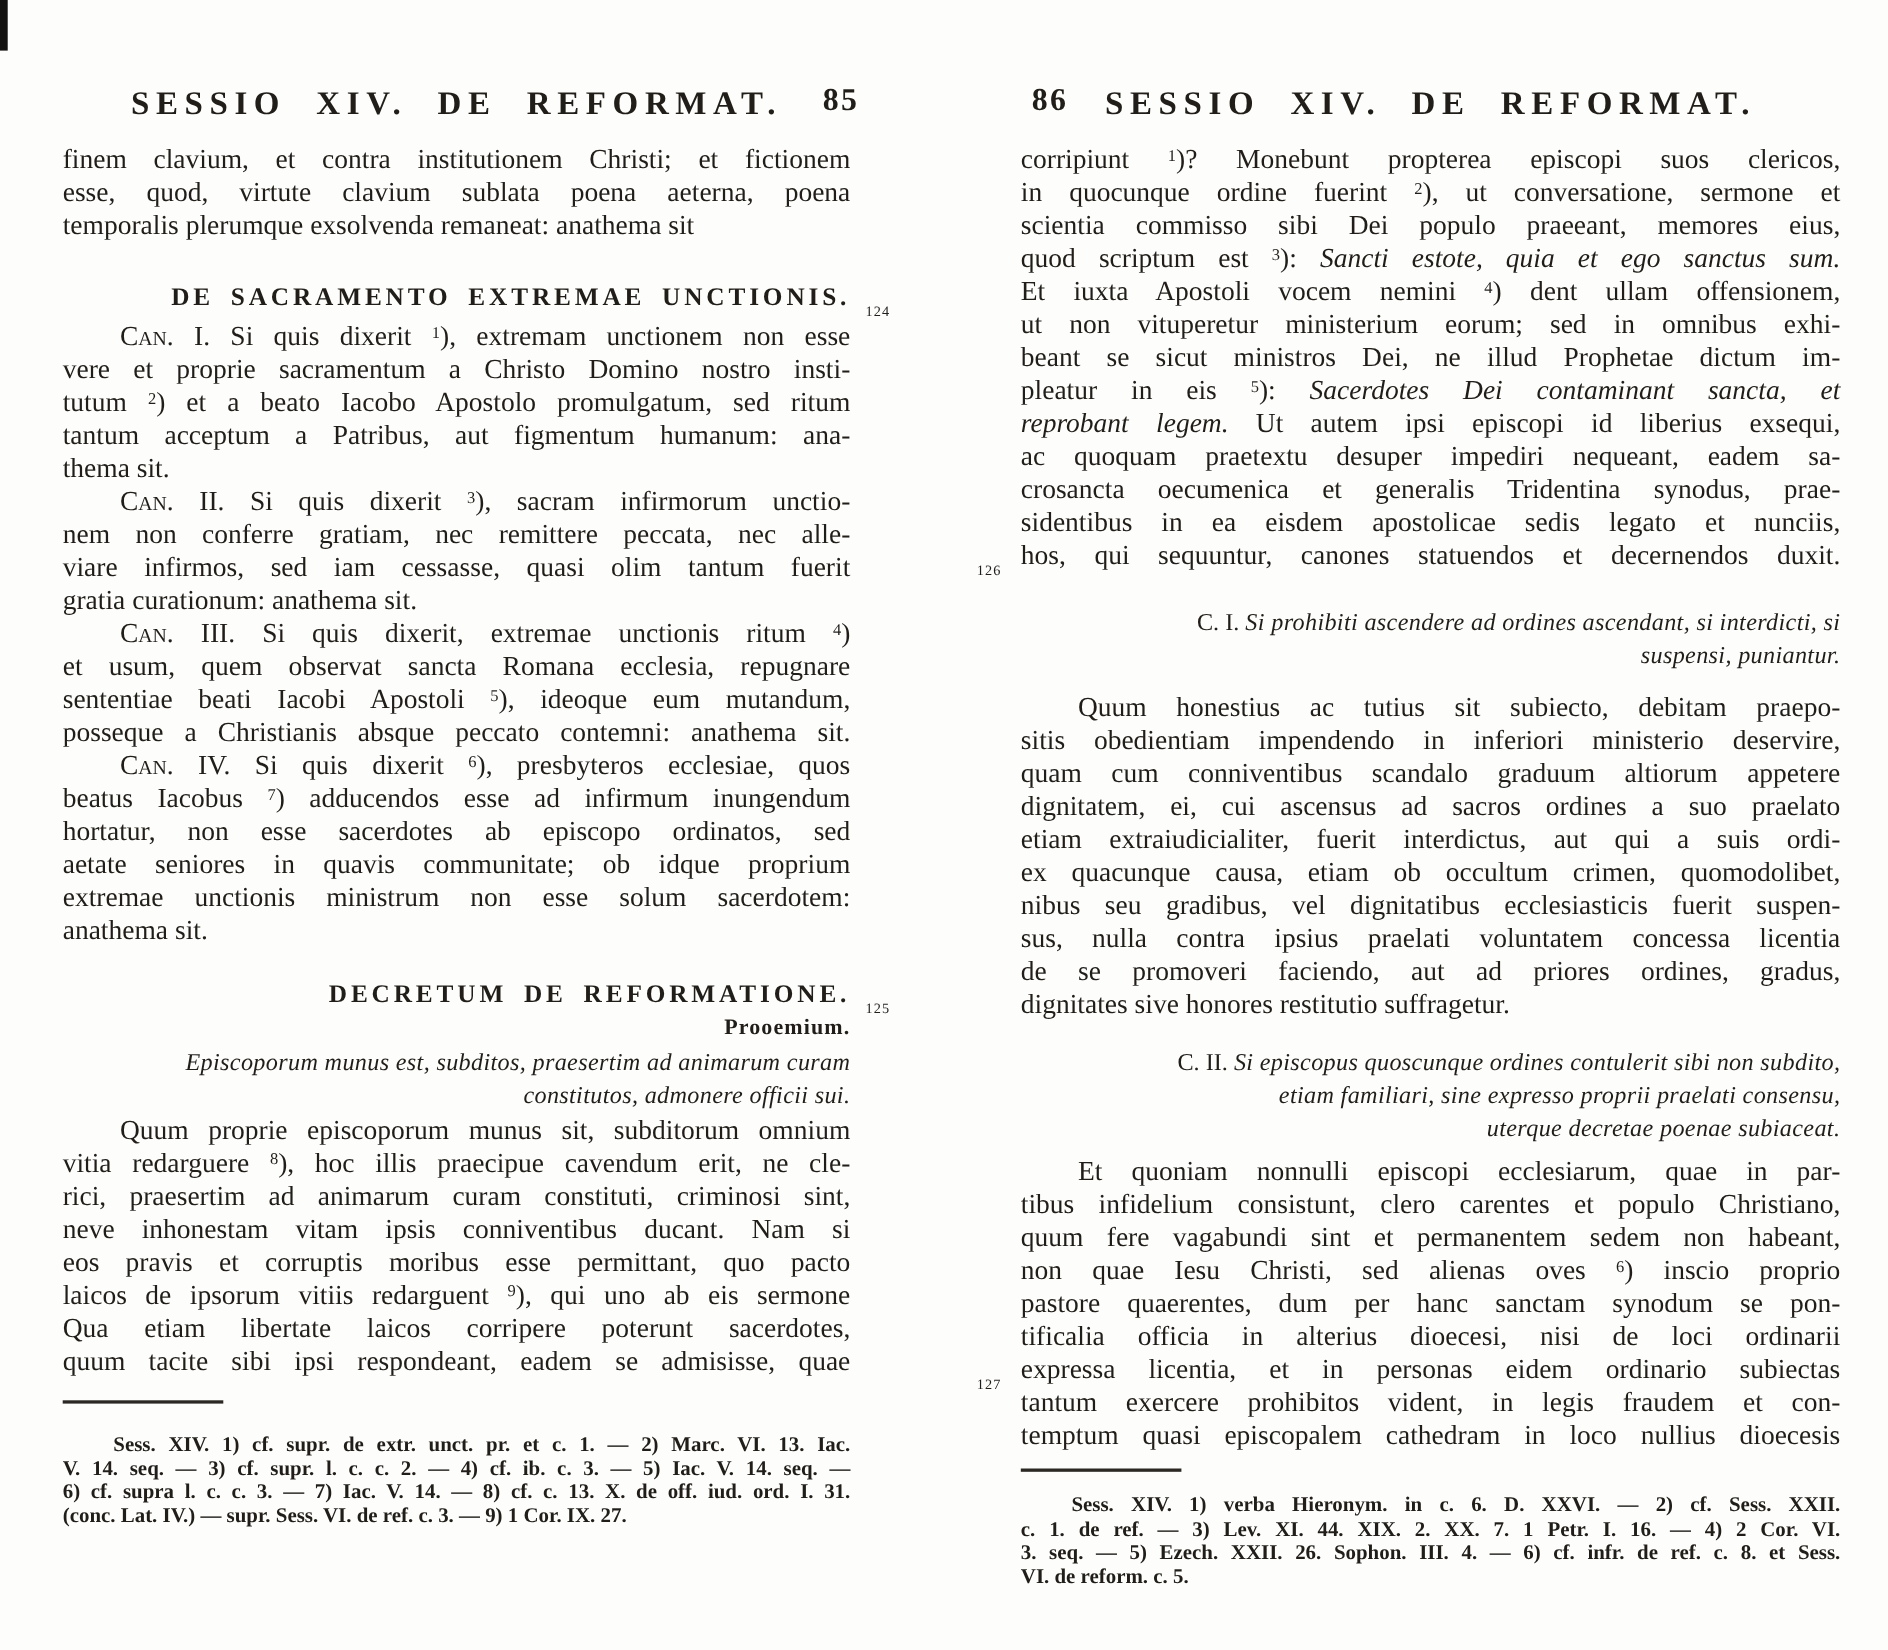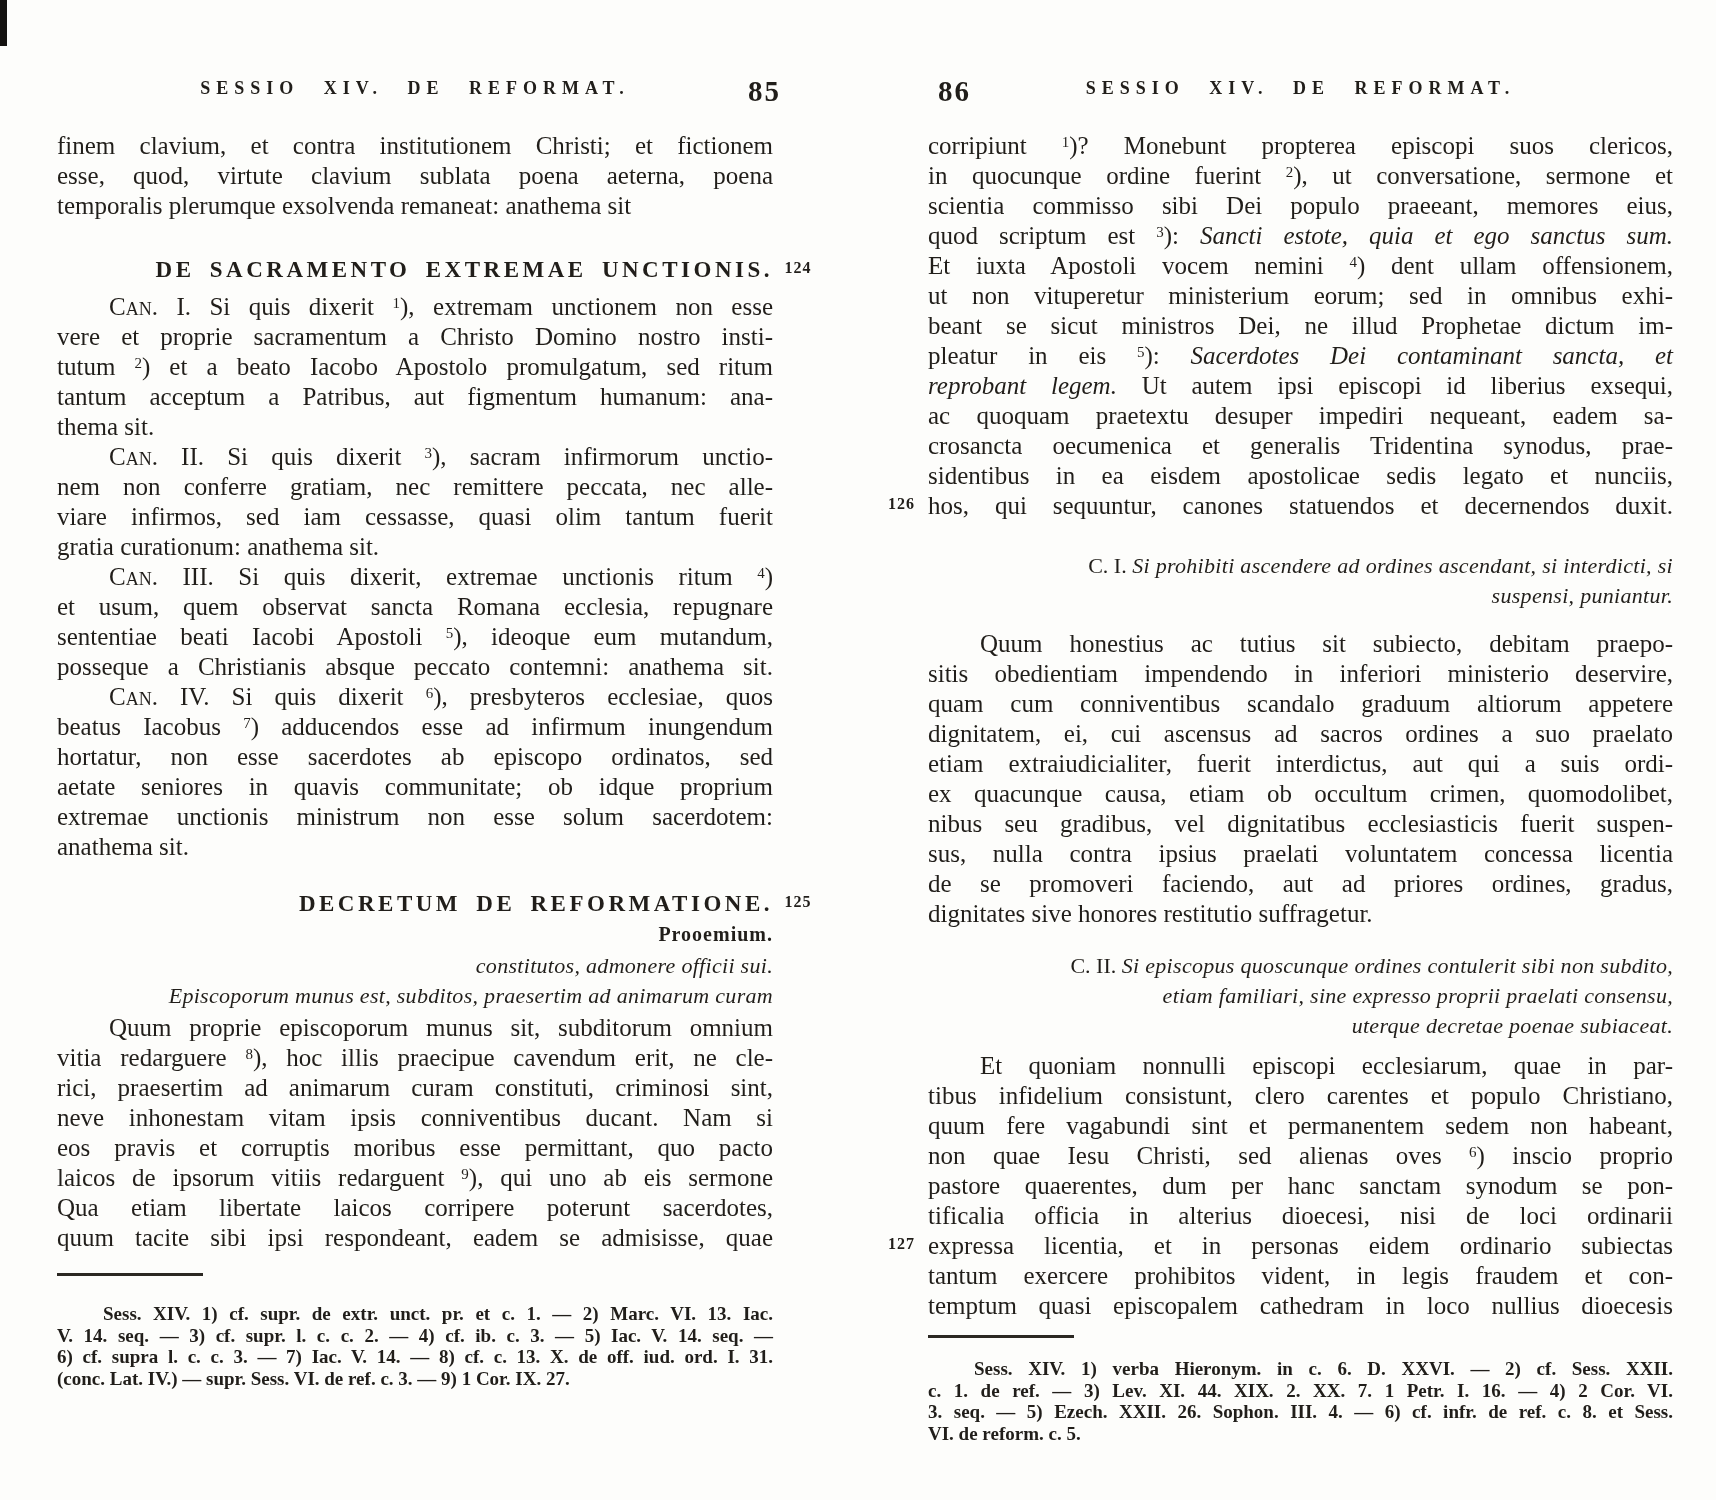--- a/index.html
+++ b/index.html
@@ -11,21 +11,21 @@
     font-family:"Liberation Serif", serif;
     overflow:hidden;
     -webkit-font-smoothing:antialiased;
   }
   .page{position:absolute;top:78px;}
   .page.left{left:57px;width:716px;}
   .page.right{left:928px;width:745px;}
 
   .running-head{position:relative;height:30px;text-align:center;}
   .head-title{
-    font-size:18px;font-weight:bold;
+    font-size:30px;font-weight:bold;
     letter-spacing:6px;word-spacing:14px;
     white-space:nowrap;
   }
   .pagenum{position:absolute;top:-3px;font-size:29px;font-weight:bold;letter-spacing:2px;}
   .pagenum-right{right:-8px;}
   .pagenum-left{left:10px;}
 
   .block{position:relative;}
 
   .line{
@@ -34,21 +34,21 @@
   }
   .line.end{text-align-last:left;}
   .line.ind{padding-left:52px;}
 
   .cline{line-height:30px;text-align:right;white-space:nowrap;}
   .h-caps .cline{font-size:23px;font-weight:bold;letter-spacing:3.5px;word-spacing:6px;}
   .h-sub  .cline{font-size:20px;font-weight:bold;letter-spacing:1px;}
   .h-ital .cline{font-size:22px;}
   .h-ital .cline i{letter-spacing:0.3px;}
 
-  .mnum{position:absolute;font-size:16px;font-weight:bold;letter-spacing:1px;}
+  .mnum{position:absolute;font-size:13px;font-weight:normal;letter-spacing:1px;margin-top:16px;}
   .mnum.right{right:-46px;width:42px;text-align:center;}
   .mnum.left{left:-40px;width:36px;text-align:left;}
 
   .rule{width:146px;height:3px;background:#2b2823;}
 
   .fn-line{
     font-size:19px;line-height:21.5px;font-weight:bold;
     text-align:justify;text-align-last:justify;
   }
   .fn-line.end{text-align-last:left;}
@@ -107,22 +107,22 @@
         <div class="line end">anathema sit.</div>
       </div>
       <div class="block h-caps" style="margin-top: 27px;">
         <div class="cline">DECRETUM DE REFORMATIONE.</div>
         <span class="mnum right" style="top: 4px;">125</span>
       </div>
       <div class="block h-sub" style="margin-top: 0px;">
         <div class="cline">Prooemium.</div>
       </div>
       <div class="block h-ital" style="margin-top: 2px;">
+        <div class="cline"><i>Episcoporum munus est, subditos, praesertim ad animarum curam</i></div>
         <div class="cline"><i>constitutos, admonere officii sui.</i></div>
-        <div class="cline"><i>Episcoporum munus est, subditos, praesertim ad animarum curam</i></div>
       </div>
       <div class="block" style="margin-top: 2px;">
         <div class="line ind">Quum proprie episcoporum munus sit, subditorum omnium</div>
         <div class="line">vitia redarguere <span class="sup">8</span>), hoc illis praecipue cavendum erit, ne cle-</div>
         <div class="line">rici, praesertim ad animarum curam constituti, criminosi sint,</div>
         <div class="line">neve inhonestam vitam ipsis conniventibus ducant. Nam si</div>
         <div class="line">eos pravis et corruptis moribus esse permittant, quo pacto</div>
         <div class="line">laicos de ipsorum vitiis redarguent <span class="sup">9</span>), qui uno ab eis sermone</div>
         <div class="line">Qua etiam libertate laicos corripere poterunt sacerdotes,</div>
         <div class="line">quum tacite sibi ipsi respondeant, eadem se admisisse, quae</div>

